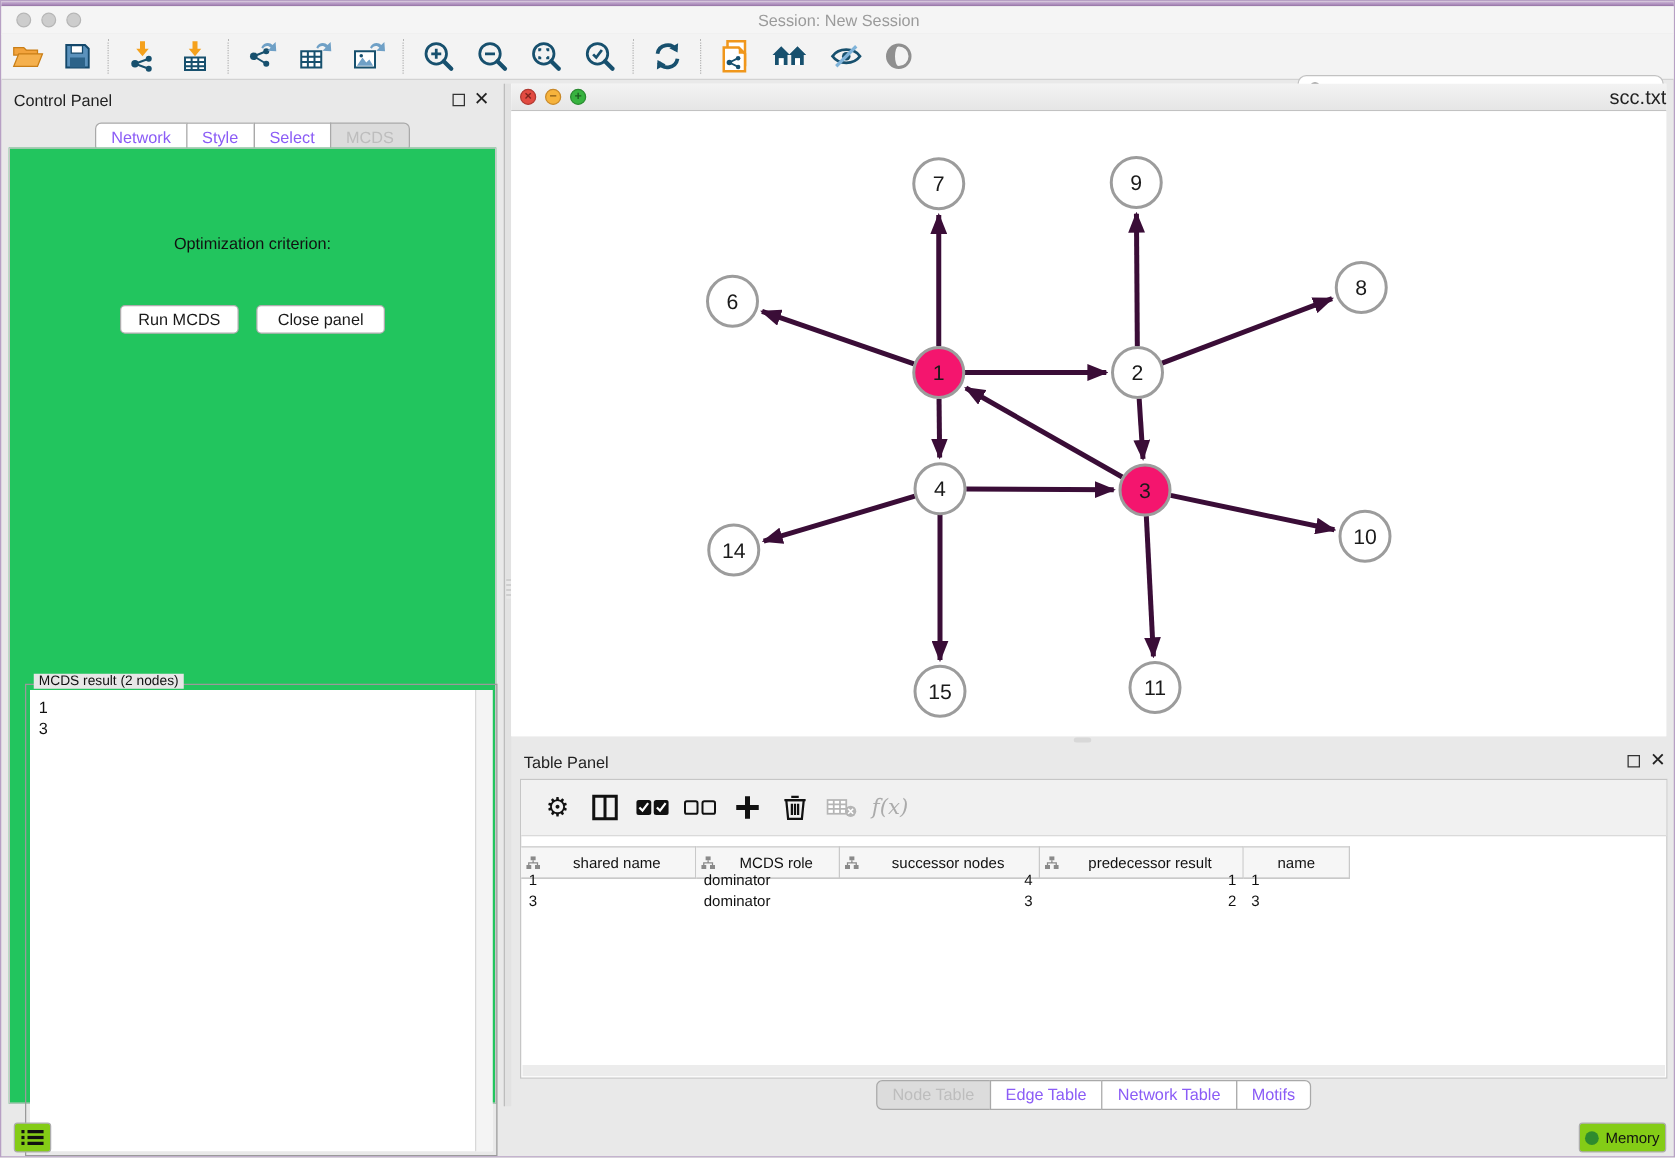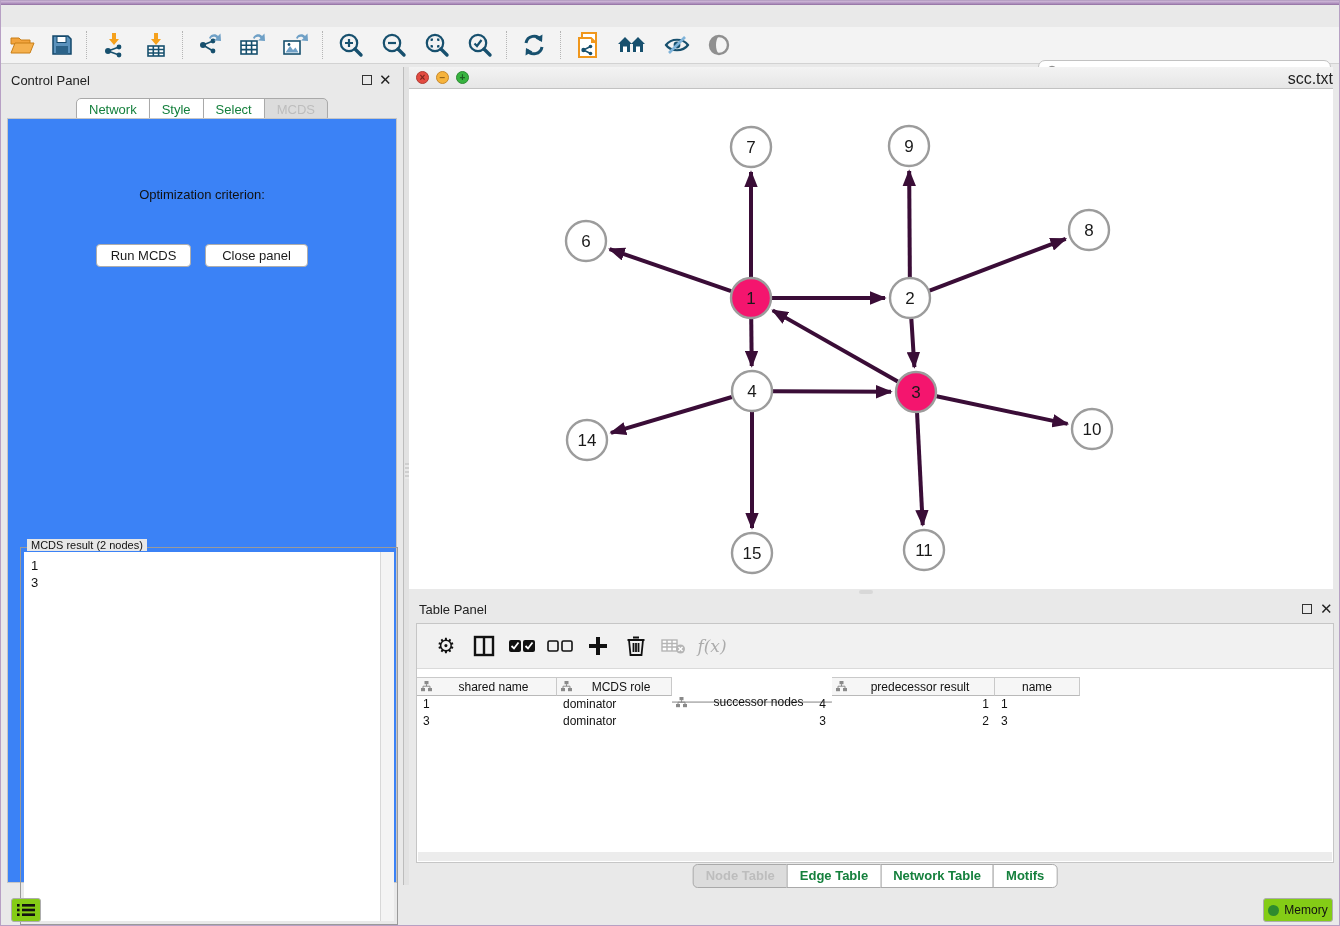--- a/index.html
+++ b/index.html
@@ -16,26 +16,26 @@
   .toolbar{left:0;top:26px;width:1340px;height:36px;background:#F3F3F3;border-bottom:1px solid #D2D2D2;display:flex;align-items:center;}
   .tb-btn{height:32px;display:flex;align-items:center;justify-content:center;padding:0 8px;cursor:pointer;}
   .tb-sep{width:1px;height:28px;border-left:1px dotted #B5B5B5;margin:0 5px;}
   .search-box{position:absolute;left:1037px;top:33px;width:293px;height:24px;background:#fff;border:1px solid #C2C2C2;border-radius:7px;display:flex;align-items:center;padding-left:7px;box-sizing:border-box;}
   
   .control-panel{left:0;top:66px;width:402px;height:818px;}
   .panel-title{position:absolute;left:10px;top:6px;font-size:13px;color:#222;}
   .float-icon{position:absolute;width:10px;height:10px;border:1.5px solid #333;box-sizing:border-box;}
   .close-icon{position:absolute;font-size:15px;font-weight:700;color:#222;line-height:12px;cursor:pointer;}
   .tabbar{display:inline-flex;}
-  .tab{font-size:13px;padding:3px 12px 4px 12px;background:#fff;border:1px solid #A9A9A9;margin-left:-1px;color:#15803d;white-space:nowrap;cursor:pointer;}
+  .tab{font-size:13px;padding:3px 12px 4px 12px;background:#fff;border:1px solid #A9A9A9;margin-left:-1px;color:#8b5cf6;white-space:nowrap;cursor:pointer;}
   .tab:first-child{border-radius:5px 0 0 5px;margin-left:0;}
   .tab:last-child{border-radius:0 5px 5px 0;}
   .tab.selected{background:#DCDCDC;color:#BDBDBD;}
   #control-tabs{position:absolute;left:50%;transform:translateX(-50%);top:31px;}
-  .cp-content{position:absolute;left:6px;top:51px;width:390px;height:765px;background:#3b82f6;border:1px solid #C6C6C6;box-sizing:border-box;}
+  .cp-content{position:absolute;left:6px;top:51px;width:390px;height:765px;background:#22c55e;border:1px solid #C6C6C6;box-sizing:border-box;}
   .opt-label{position:absolute;left:0;right:0;top:68px;text-align:center;font-size:13px;color:#111;}
   .dropdown{position:absolute;left:39px;top:92px;width:310px;height:23px;background:#fff;border:1px solid #ADADAD;border-radius:4px;display:flex;align-items:center;box-sizing:border-box;padding-left:10px;font-size:13px;cursor:pointer;}
   .stepper{position:absolute;right:8px;top:3px;display:flex;flex-direction:column;align-items:center;gap:2px;}
   .tri-up{width:0;height:0;border-left:4px solid transparent;border-right:4px solid transparent;border-bottom:5px solid #4A4A4A;}
   .tri-dn{width:0;height:0;border-left:4px solid transparent;border-right:4px solid transparent;border-top:5px solid #4A4A4A;}
   .btn{position:absolute;height:23px;background:#fff;border:1px solid #ADADAD;border-radius:4px;font-size:13px;display:flex;align-items:center;justify-content:center;cursor:pointer;box-sizing:border-box;}
   .result-box{position:absolute;left:12px;top:428px;width:378px;height:378px;border:1px solid #9A9A9A;box-sizing:border-box;}
   .result-legend{position:absolute;left:6px;top:-9px;background:#E7E7E7;padding:0 4px;font-size:11px;color:#111;}
   .result-white{position:absolute;left:3px;top:4px;right:3px;bottom:3px;background:#fff;}
   .result-scroll{position:absolute;right:0;top:0;bottom:0;width:13px;background:#F4F4F4;border-left:1px solid #D8D8D8;}
@@ -54,39 +54,45 @@
   .light.green{left:47px;background:#37B33F;border:1px solid #2B8A31;color:#1C5F21;}
   .net-canvas{position:absolute;left:0;top:22px;width:924px;height:500px;background:#fff;}
   
   .table-panel{left:408px;top:597px;width:932px;height:291px;}
   .tp-inner{position:absolute;left:7px;top:25px;width:918px;height:240px;background:#fff;border:1px solid #C6C6C6;box-sizing:border-box;}
   .tp-toolbar{position:absolute;left:0;top:0;right:0;height:44px;background:#F1F1F1;border-bottom:1px solid #DADADA;display:flex;align-items:center;padding-left:10px;}
   .tp-tbtn{height:34px;min-width:30px;display:flex;align-items:center;justify-content:center;padding:0 4px;cursor:pointer;}
   .gear-glyph{font-size:21px;color:#111;font-family:"DejaVu Sans",sans-serif;}
   .fx-glyph{font-family:"DejaVu Serif",serif;font-style:italic;font-size:17px;color:#ABABAB;}
   .tbl-header{position:absolute;left:0;top:53px;height:19px;display:flex;}
-  .th{background:#F6F6F6;border-right:1px solid #C9C9C9;border-top:1px solid #C9C9C9;border-bottom:1px solid #B9B9B9;box-sizing:border-box;display:flex;align-items:center;font-size:12px;color:#111;padding:0 4px;cursor:pointer;}
+  .th{background:#F6F6F6;border-right:1px solid #C9C9C9;border-top:1px solid #C9C9C9;border-bottom:1px solid #B9B9B9;box-sizing:border-box;display:flex;align-items:center;font-size:12px;color:#111;padding:12px 4px;cursor:pointer;}
   .th .th-label{flex:1;text-align:center;}
   .tbl-rows{position:absolute;left:0;top:72px;}
   .tr{display:flex;height:17px;}
   .td{font-size:12px;box-sizing:border-box;padding:1px 6px;color:#111;white-space:nowrap;overflow:hidden;}
   .tp-footer{position:absolute;left:1px;right:1px;bottom:1px;height:9px;background:#ECECEC;}
-  #table-tabs{position:absolute;left:50%;transform:translateX(-50%);top:266px;font-weight:bold;}
+  #table-tabs{position:absolute;left:50%;transform:translateX(-50%);top:266px;}
   
   .sq-btn{position:absolute;background:#84cc16;border:1px solid #ADADAD;border-radius:3px;display:flex;align-items:center;justify-content:center;cursor:pointer;box-sizing:border-box;}
   .mem-dot{width:11px;height:11px;border-radius:50%;background:#2E8B2E;margin-right:5px;}
   .mem-label{font-size:12px;color:#111;}
   svg{display:block;}
 </style>
 </head>
 <body>
 
 <div id="app">
 
   <div class="abs top-strip"></div>
+  <div class="abs titlebar">
+    <span class="tl" style="left:12px"></span>
+    <span class="tl" style="left:32px"></span>
+    <span class="tl" style="left:52px"></span>
+    <div class="title-text">Session: New Session</div>
+  </div>
 
   <div class="abs toolbar">
     <div class="tb-btn">
       <span>
           <svg width="26" height="22" viewBox="0 0 26 22">
             <path d="M2 4h8l2 2h9v4H2z" fill="#F2A33C" stroke="#C97E16"></path>
             <path d="M2 19 L6 9 H25 L21 19 Z" fill="#F5B04D" stroke="#C97E16"></path>
           </svg>
         </span>
     </div>
@@ -426,21 +432,21 @@
                 <g fill="#8A8A8A">
                   <rect x="3.5" y="0" width="4" height="3.2"></rect>
                   <rect x="0" y="7" width="4" height="3.2"></rect>
                   <rect x="7" y="7" width="4" height="3.2"></rect>
                 </g>
                 <path d="M5.5 3.2v2M2 7V5.2h7V7" fill="none" stroke="#8A8A8A"></path>
               </svg>
             </span>
             <span class="th-label">MCDS role</span>
           </div>
-          <div class="th" style="width: 160px; margin-top: 24px;">
+          <div class="th" style="width: 160px;">
             <span>
               <svg width="11" height="11" viewBox="0 0 11 11" style="margin-right:3px">
                 <g fill="#8A8A8A">
                   <rect x="3.5" y="0" width="4" height="3.2"></rect>
                   <rect x="0" y="7" width="4" height="3.2"></rect>
                   <rect x="7" y="7" width="4" height="3.2"></rect>
                 </g>
                 <path d="M5.5 3.2v2M2 7V5.2h7V7" fill="none" stroke="#8A8A8A"></path>
               </svg>
             </span>

